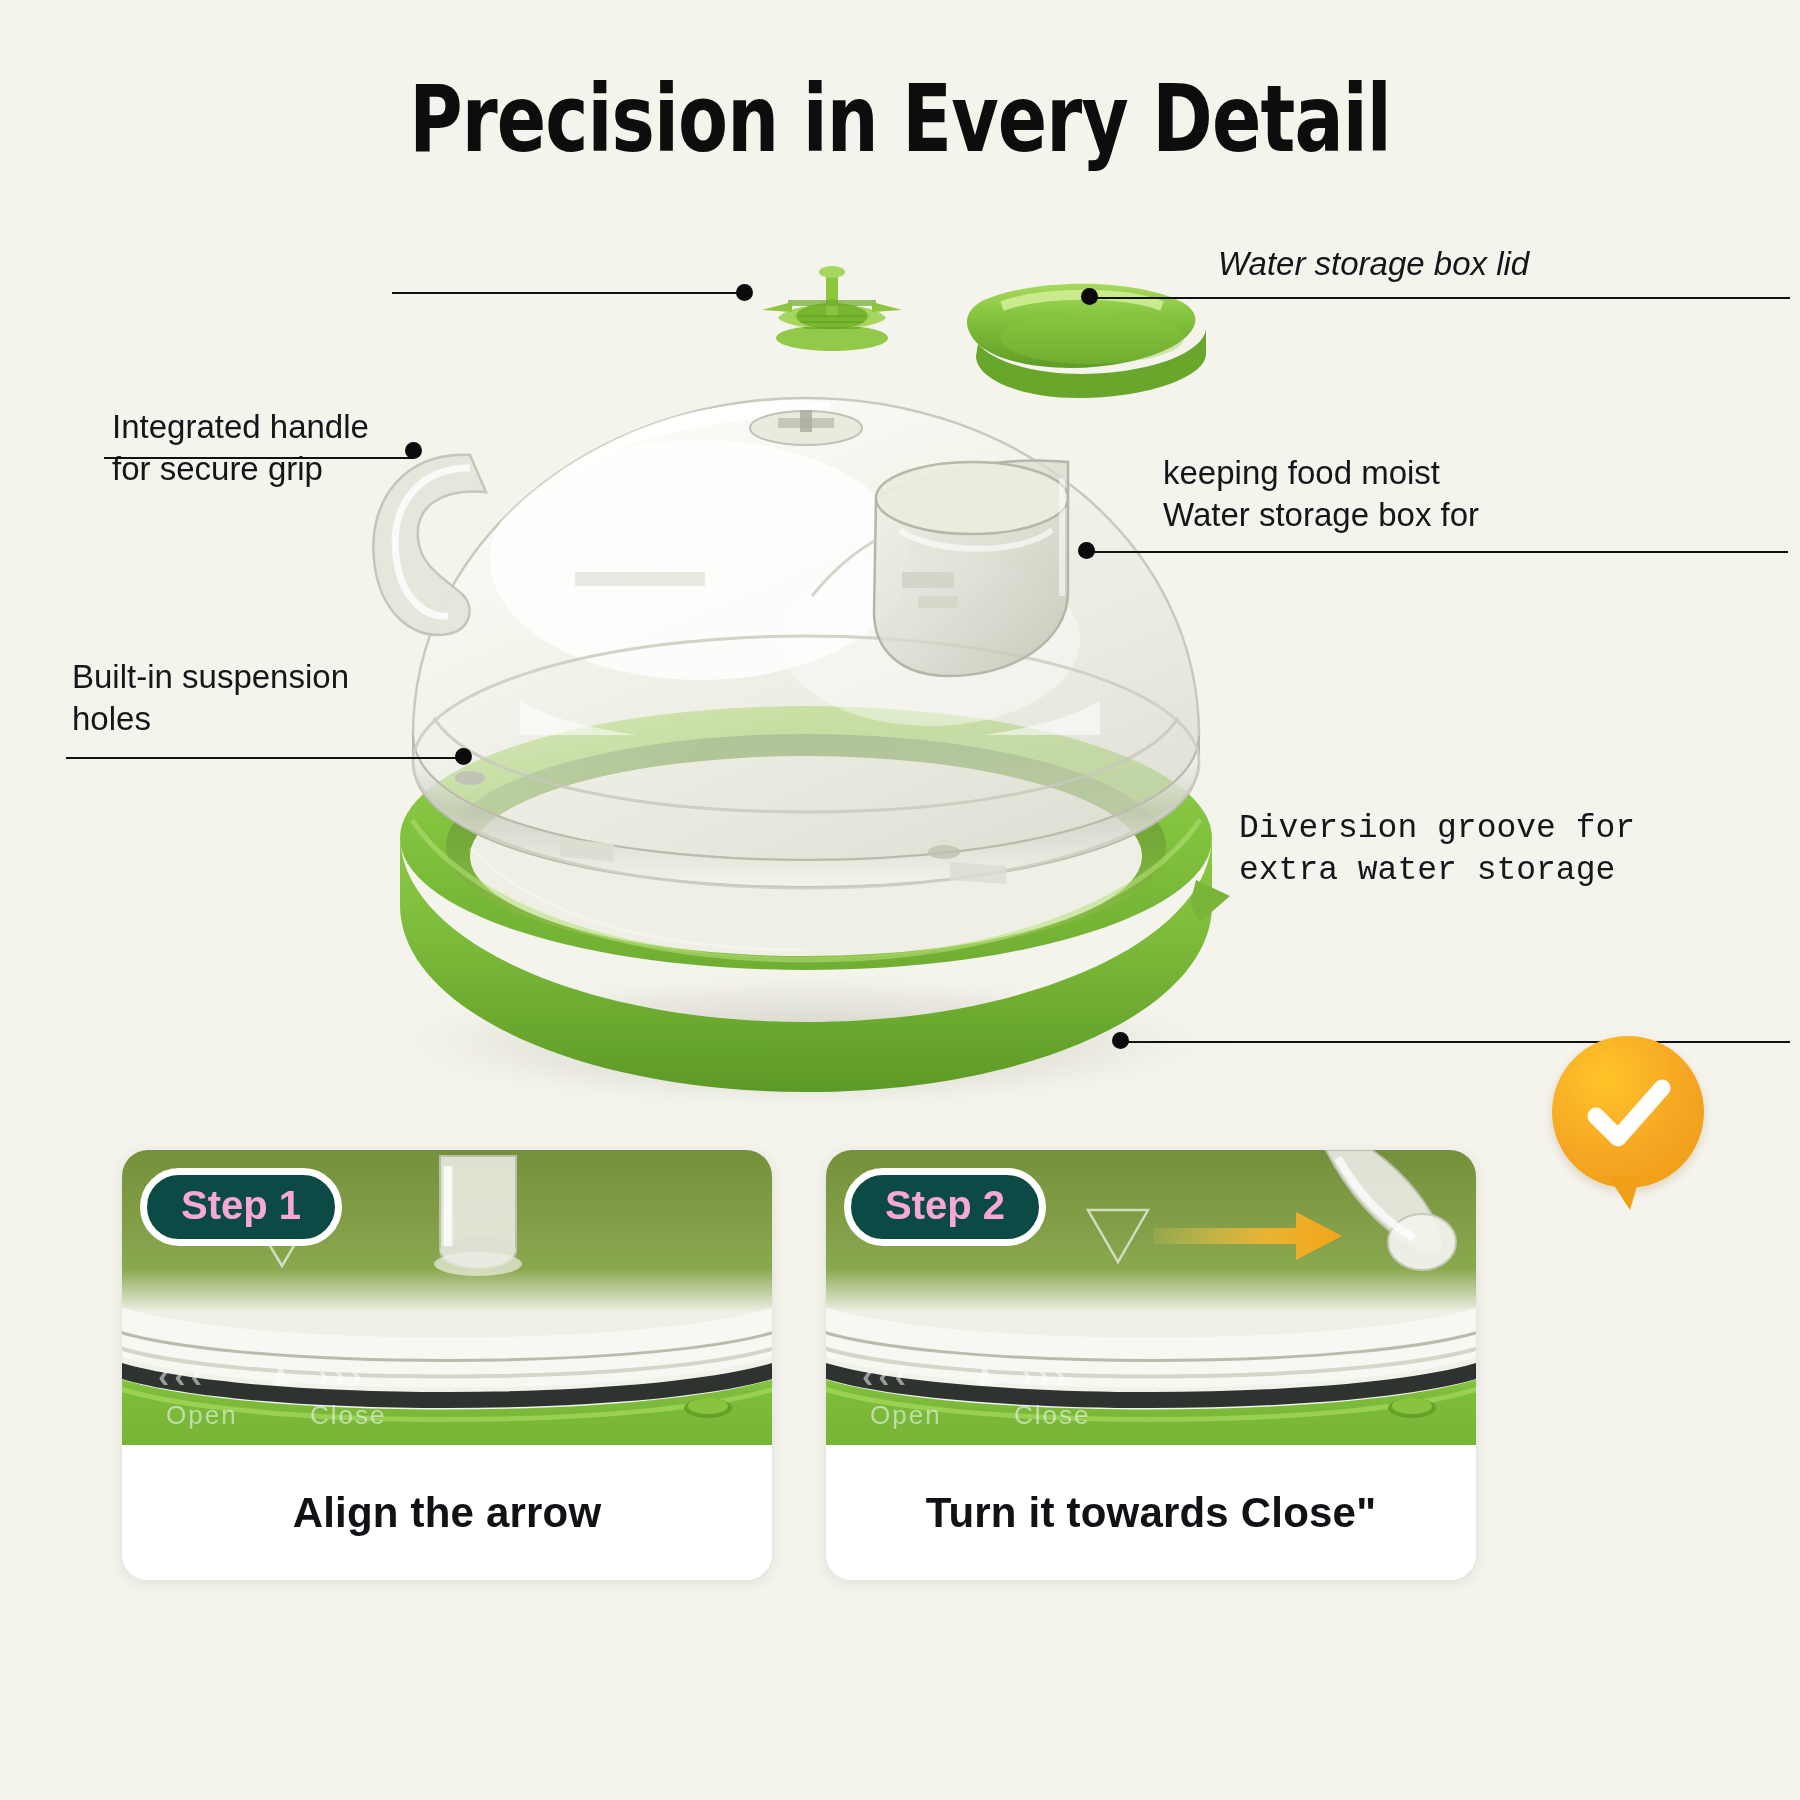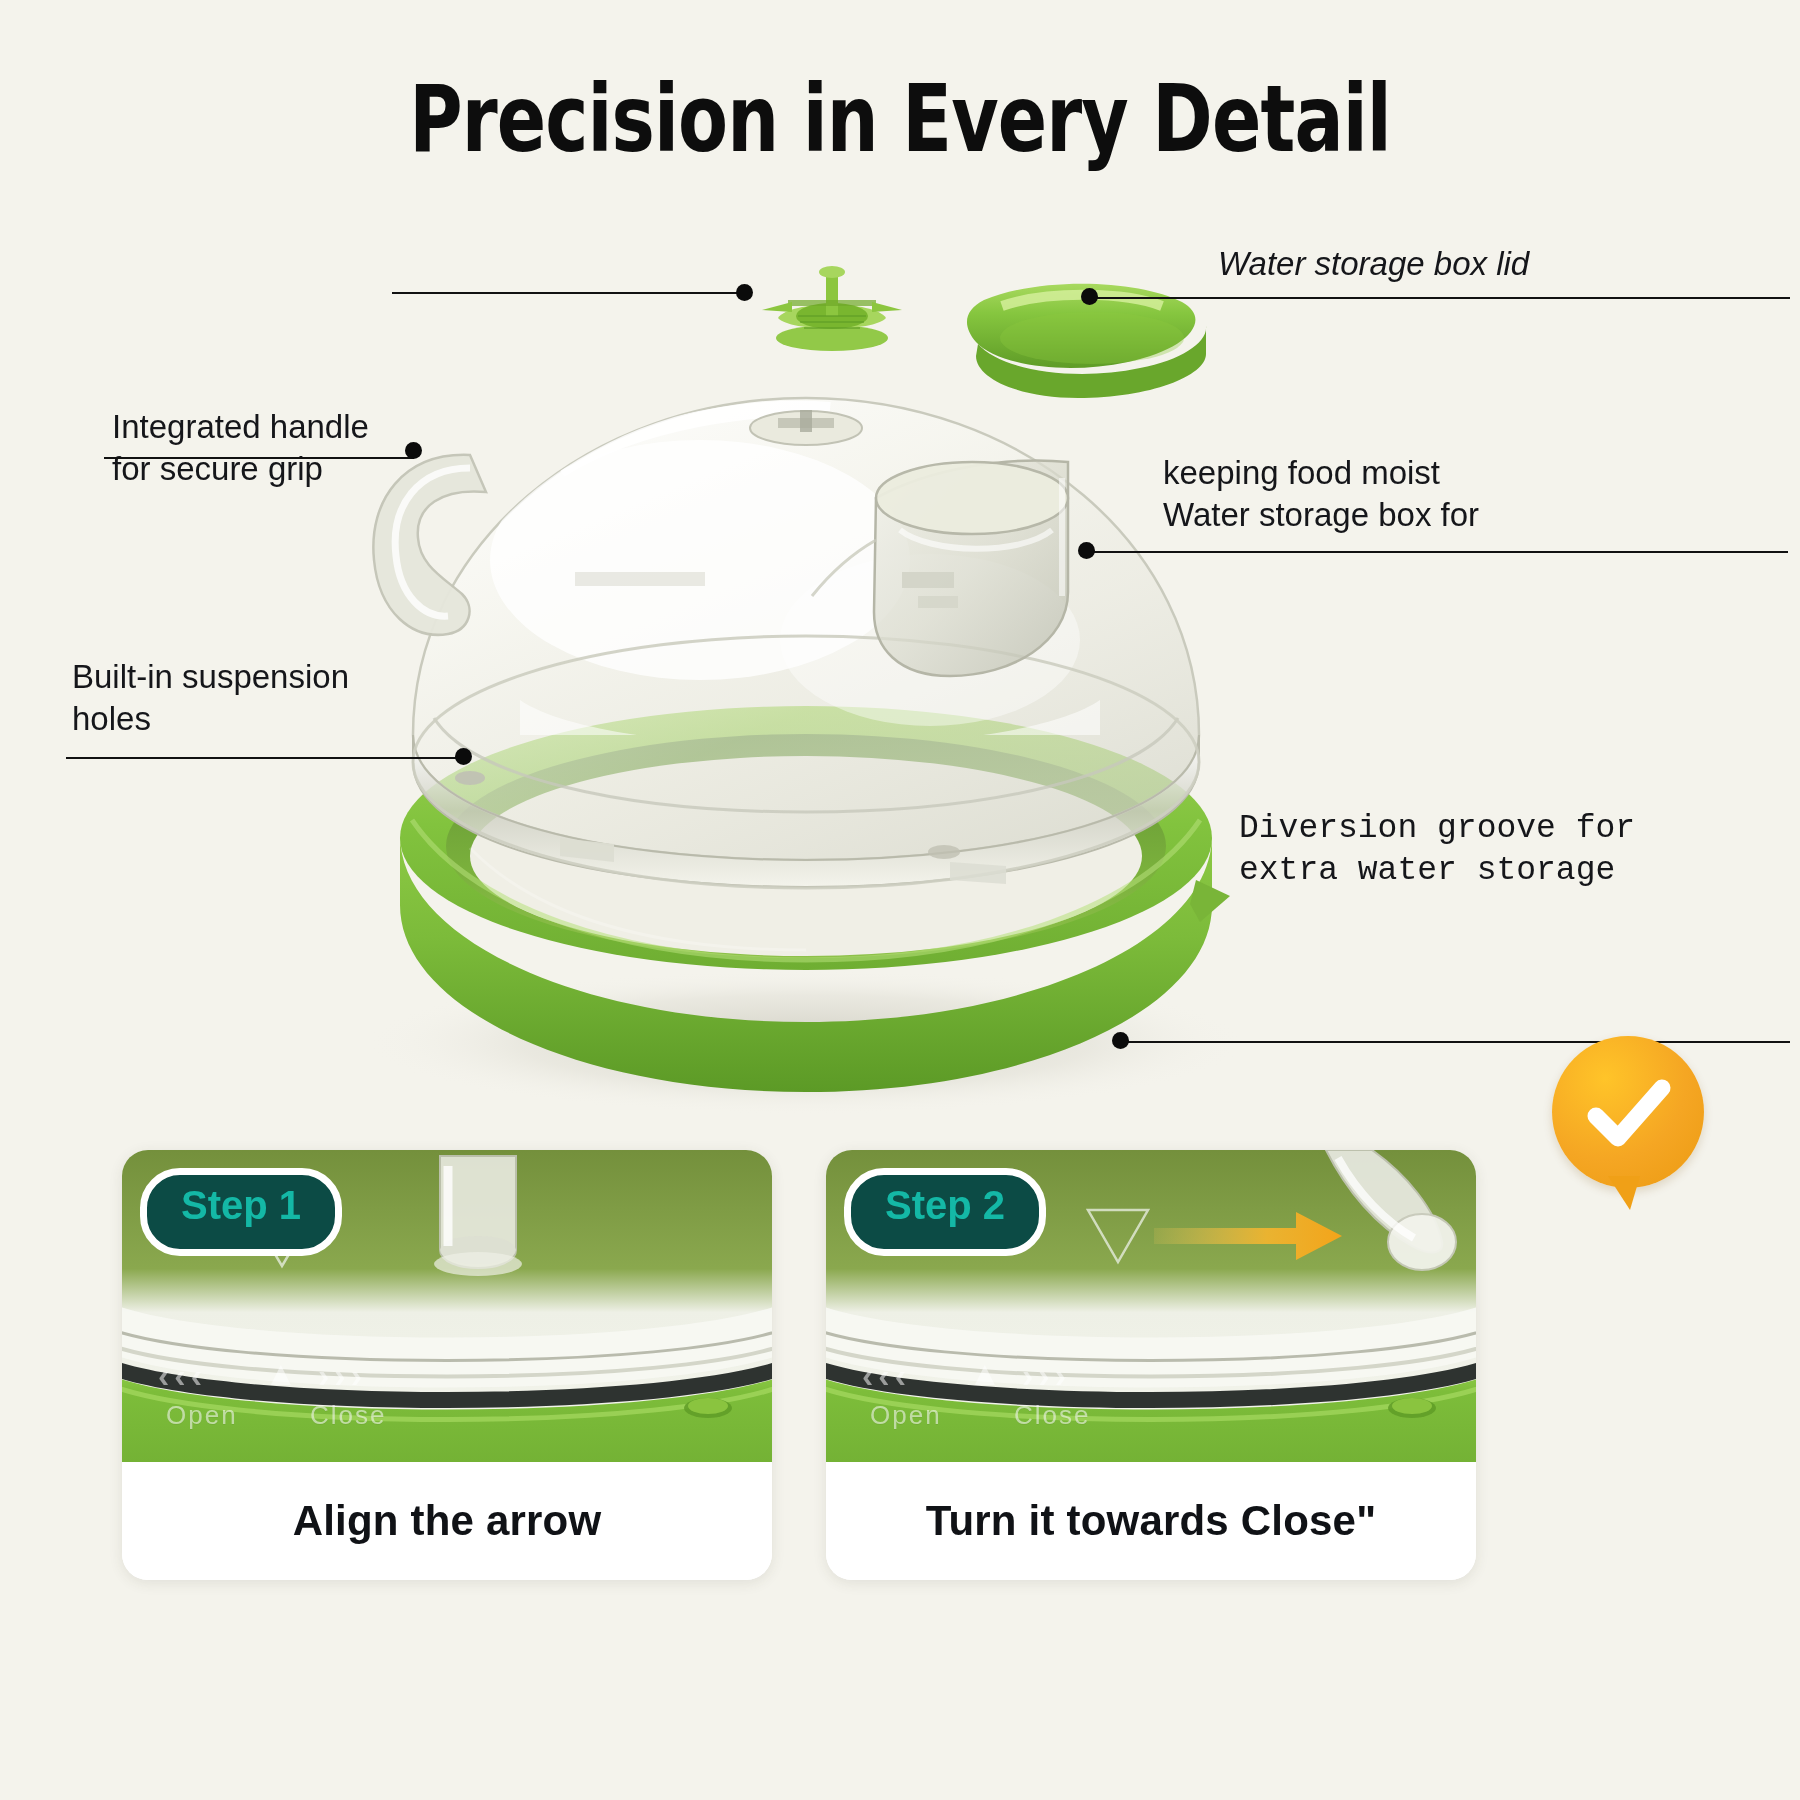--- a/index.html
+++ b/index.html
@@ -47,29 +47,29 @@
   
   .panel{
     position:absolute;
     border-radius:26px;
     overflow:hidden;
     background:#ffffff;
     box-shadow:0 3px 14px rgba(60,60,40,.10);
   }
   .panel .photo{position:absolute;left:0;top:0;right:0;height:320px;overflow:hidden;}
   .panel .caption{
-    position:absolute;left:0;right:0;bottom:0;height:118px;
+    position:absolute;left:0;right:0;bottom:0;height:135px;
     background:#fff;display:flex;align-items:center;justify-content:center;
     font-size:42px;font-weight:bold;color:#101216;letter-spacing:.2px;margin-top:48px;
   }
   .badge{
     position:absolute;left:18px;top:18px;
-    background:#0c4b45;color:#14b8a6;
+    background:#0c4b45;color:#f9a8d4;
     font-size:40px;font-weight:bold;
-    padding:9px 34px 23px 34px;
+    padding:9px 34px 13px 34px;
     border-radius:40px;
     border:7px solid #fff;
     z-index:9;
     line-height:1.05;
   }
 
   
   .seal{
     position:absolute;
     width:152px;height:152px;border-radius:50%;

